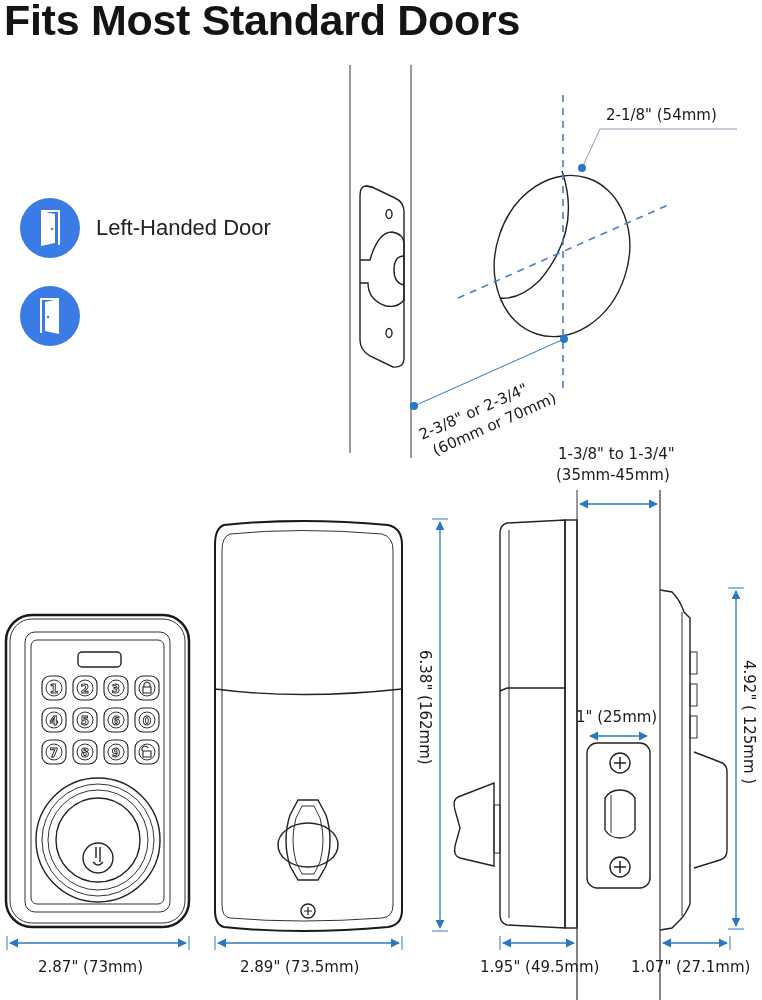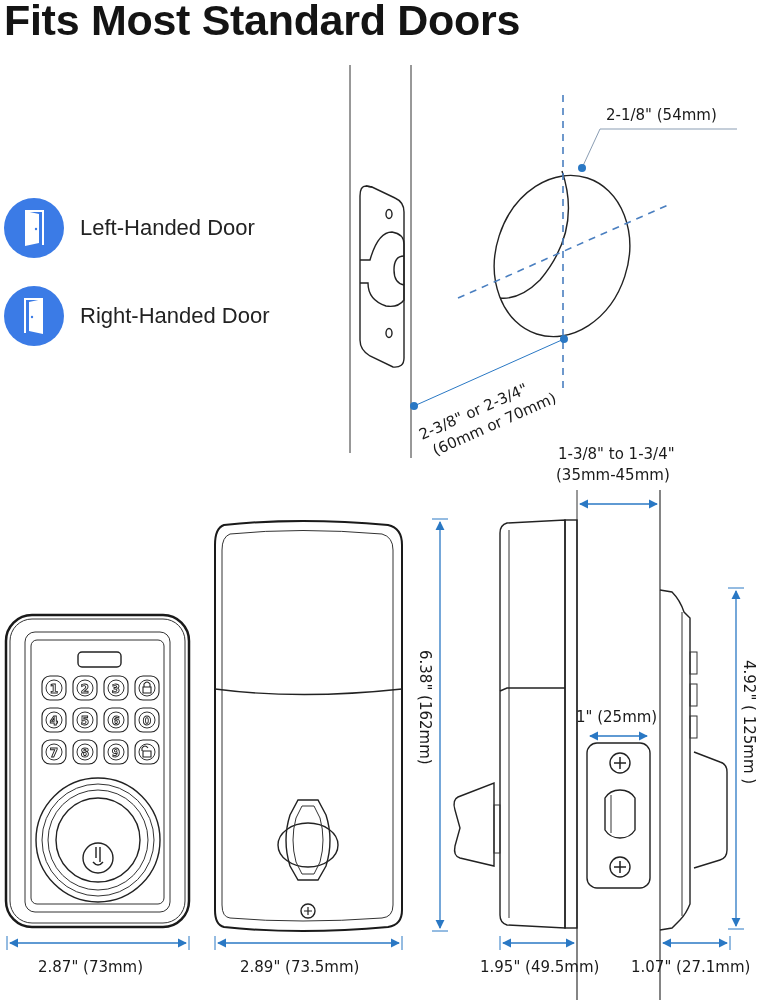--- a/index.html
+++ b/index.html
@@ -1,20 +1,20 @@
 <!DOCTYPE html>
 <html><head>
 <meta charset="utf-8">
 <style>
   html, body { margin: 0; padding: 0; background: #ffffff; }
   body { width: 762px; height: 1000px; position: relative; overflow: hidden;
          font-family: "Liberation Sans", sans-serif; color: #111; }
   .title { position: absolute; left: 4px; top: -4px; font-size: 43px; font-weight: 700;
            letter-spacing: -0.3px; color: #141414; margin: 0; white-space: nowrap; }
-  .legend-item { position: absolute; left: 4px; display: flex; align-items: center; text-align: right; }
+  .legend-item { position: absolute; left: 20px; display: flex; align-items: center; text-align: right; }
   .legend-icon { width: 60px; height: 60px; border-radius: 50%; background: #3b7be6;
                  display: flex; align-items: center; justify-content: center; }
   .legend-label { margin-left: 16px; font-size: 22px; color: #222; white-space: nowrap; }
   svg.diagram { position: absolute; left: 0; top: 0; }
   .dim { font-family: "DejaVu Sans", sans-serif; font-size: 15px; fill: #1a1a1a; }
   .ln { fill: none; stroke: #222; stroke-width: 1.4; }
   .ln2 { fill: none; stroke: #333; stroke-width: 1; }
   .blue { stroke: #2a78c4; fill: none; stroke-width: 1.3; }
   .bluefill { fill: #2a78c4; }
   .dash { stroke: #4a7fc0; stroke-dasharray: 7 6; fill: none; stroke-width: 1.6; }
@@ -35,21 +35,20 @@
   <span class="legend-label">Left-Handed Door</span>
 </div>
 <div class="legend-item" style="top:286px;">
   <div class="legend-icon">
     <svg width="34" height="40" viewBox="0 0 34 40">
       <path d="M26 3 H8 V37" fill="none" stroke="#fff" stroke-width="2"></path>
       <path d="M26 3 L12 6 V35 L26 38 Z" fill="#fff"></path>
       <circle cx="15" cy="21" r="1.2" fill="#3b7be6"></circle>
     </svg>
   </div>
-  <span class="legend-label">Right-Handed Door</span>
 </div>
 
 <svg class="diagram" width="762" height="1000" viewBox="0 0 762 1000">
   <defs>
     <marker id="arr" viewBox="0 0 10 10" refX="9" refY="5" markerWidth="7" markerHeight="7" orient="auto-start-reverse">
       <path d="M0 0 L10 5 L0 10 Z" fill="#2a78c4"></path>
     </marker>
   </defs>
 
   <g>

